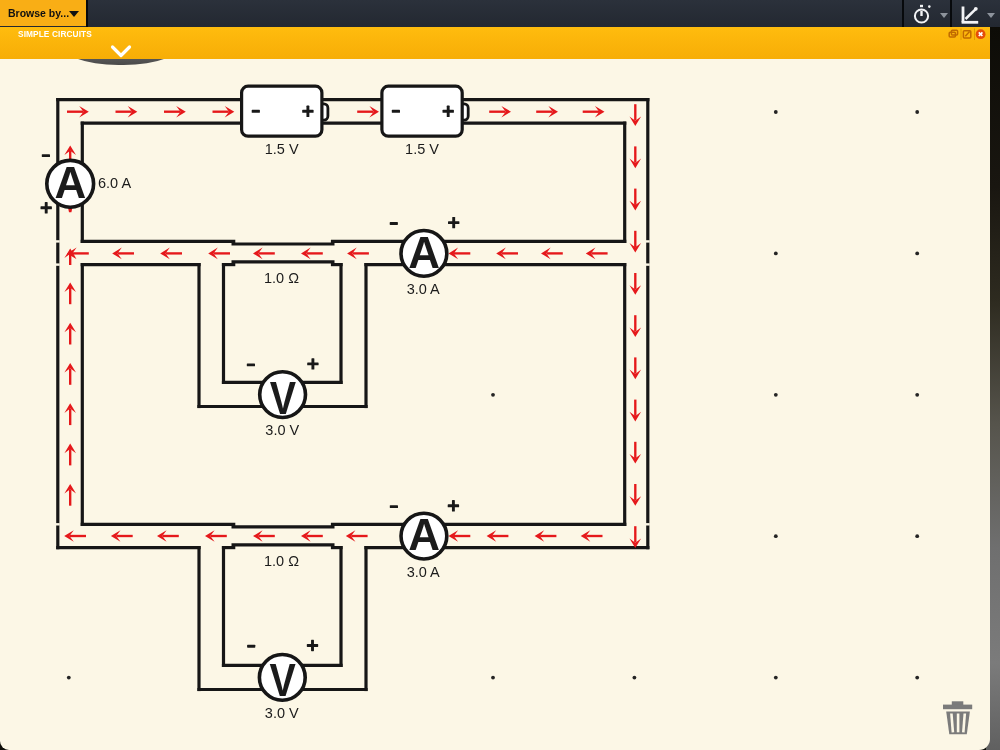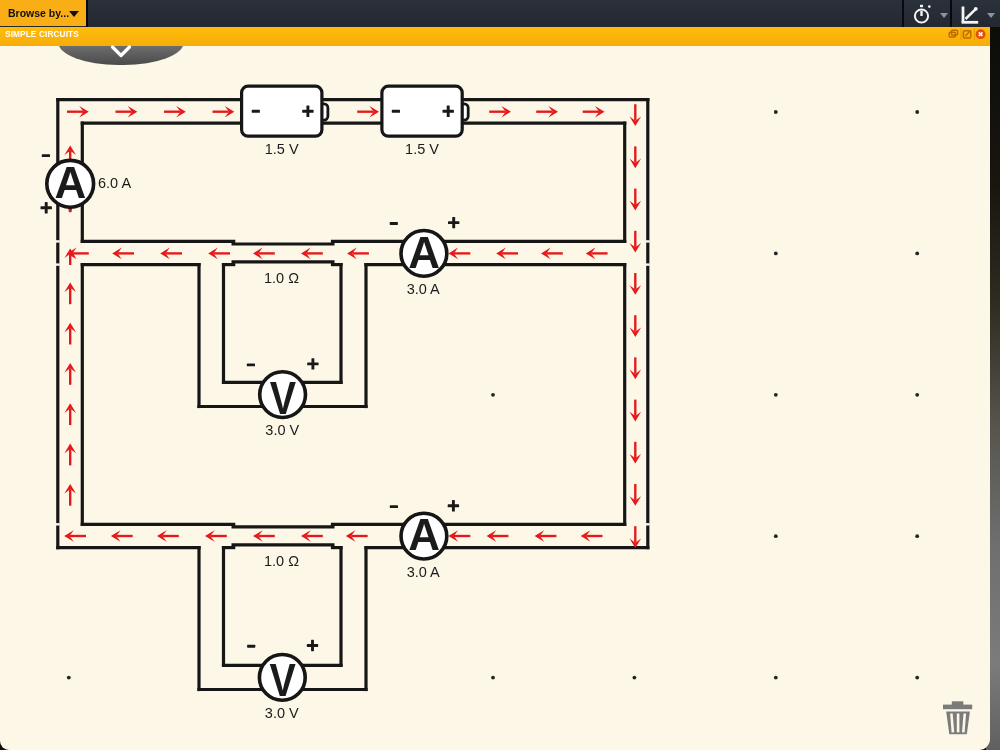--- a/index.html
+++ b/index.html
@@ -7,23 +7,23 @@
 .desk{position:absolute;right:0;top:27px;width:14px;height:723px;
 background:linear-gradient(#0d0c07 0%,#191610 22%,#2e2b20 38%,#56544c 55%,#6f6f6f 72%,#7b7b7b 88%,#606060 100%);}
 .topbar{position:absolute;left:0;top:0;width:1000px;height:27px;background:linear-gradient(#2b313b,#232831);}
 .browse{position:absolute;left:0;top:0;width:86px;height:26px;background:#f9ae15;
 color:#111;font-weight:bold;font-size:10.5px;line-height:26px;padding-left:8px;box-sizing:border-box;}
 .browse .car{position:absolute;right:7px;top:11px;width:0;height:0;
 border-left:5px solid transparent;border-right:5px solid transparent;border-top:6px solid #111;}
 .sep{position:absolute;top:0;width:2px;height:27px;background:#07090c;}
 .tbcaret{position:absolute;width:0;height:0;border-left:4.5px solid transparent;
 border-right:4.5px solid transparent;border-top:5.5px solid #8d939c;top:13px;}
-.orangebar{position:absolute;left:0;top:27px;width:989.5px;height:19px;
+.orangebar{position:absolute;left:0;top:27px;width:989.5px;height:32px;
 background:linear-gradient(#ffbc0e,#f7ad06);color:#fff;font-weight:bold;font-size:8.3px;
-letter-spacing:0.1px;line-height:14.5px;padding-left:5px;box-sizing:border-box;}
+letter-spacing:0.1px;line-height:14.5px;padding-left:18px;box-sizing:border-box;}
 .canvas{position:absolute;left:0;top:41.5px;width:989.5px;height:708.5px;background:#fcf7e6;
 border-radius:0 0 11px 9px;}
 .tab{position:absolute;left:58px;top:41.5px;width:126px;height:23.5px;
 background:linear-gradient(#757575,#4a4a4a);border-radius:0 0 63px 63px / 0 0 24px 24px;}
 svg{position:absolute;left:0;top:0;}
 </style></head>
 <body>
 <div class="desk"></div>
 <div class="canvas"></div>
 <div class="tab"></div>

